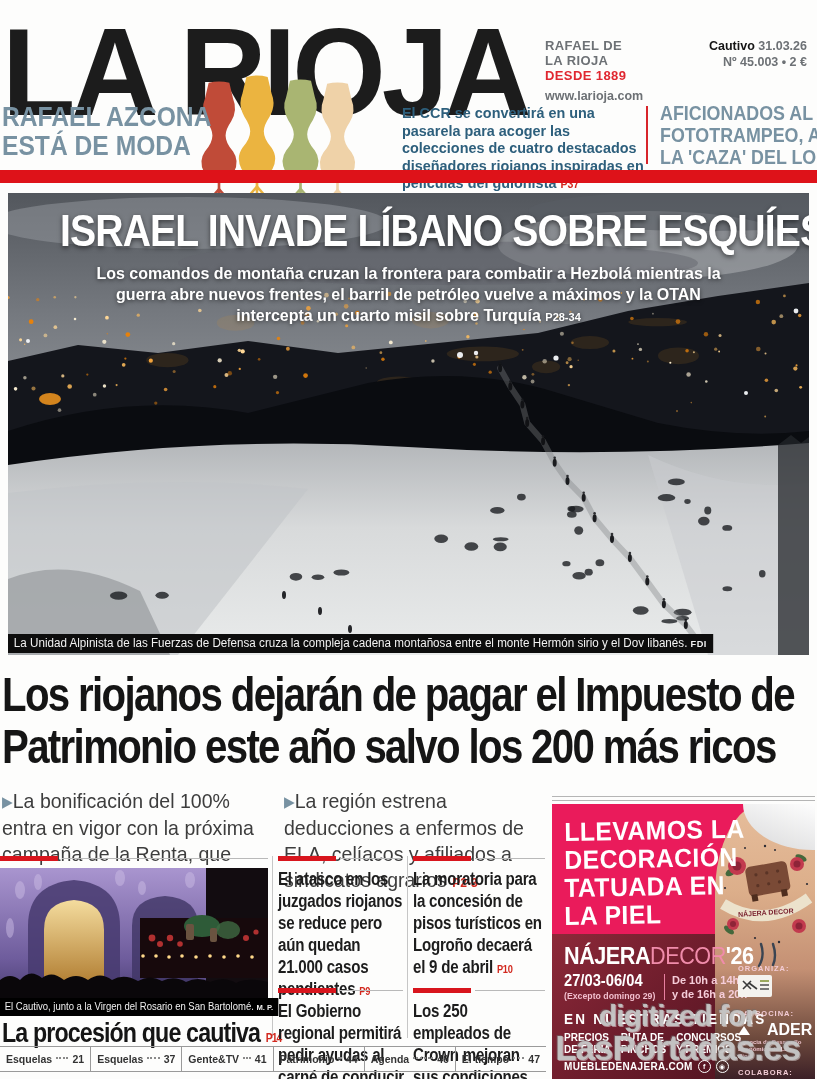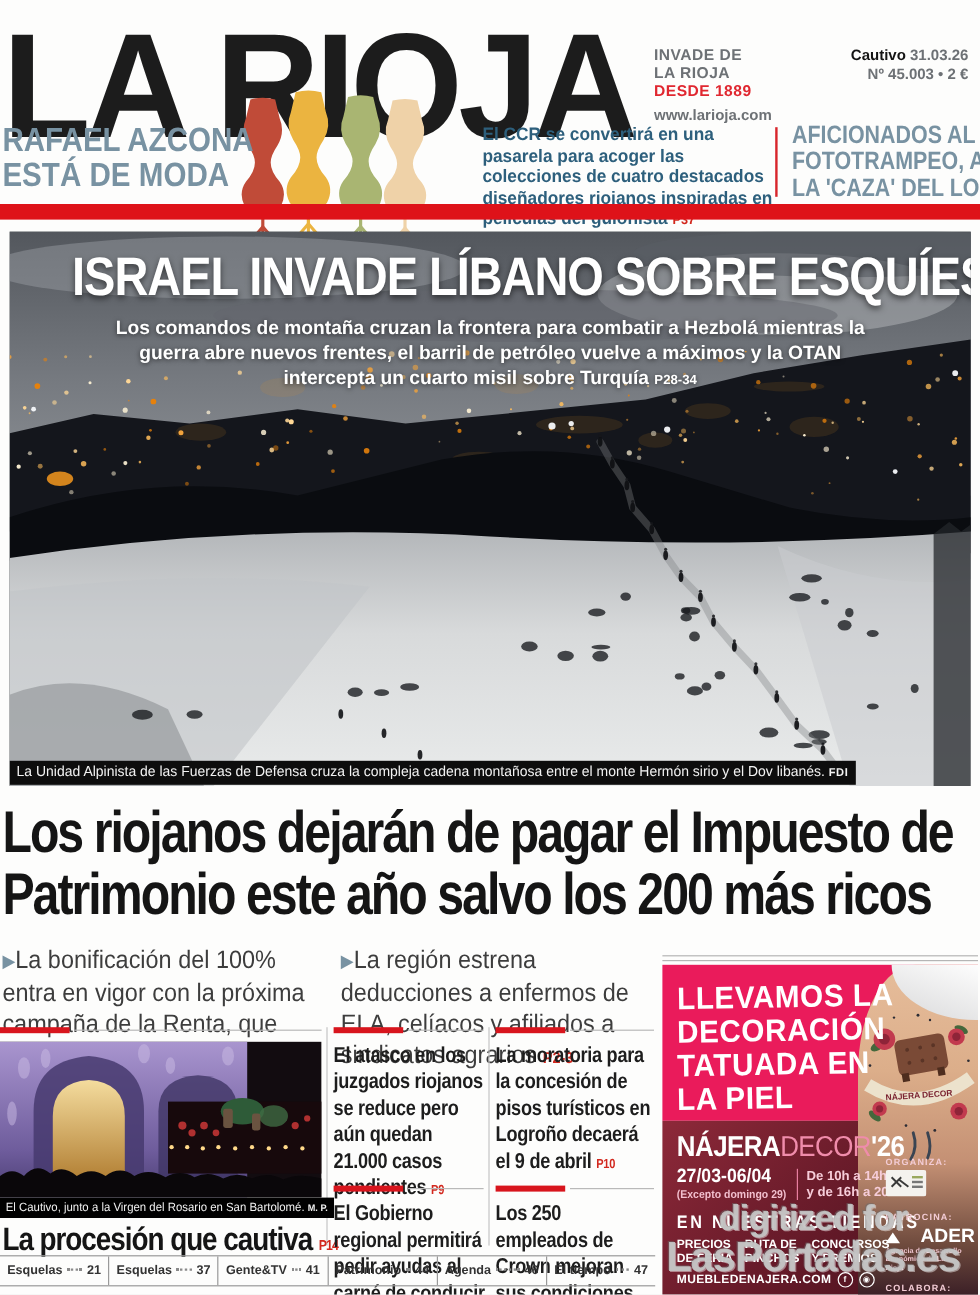--- a/index.html
+++ b/index.html
@@ -99,21 +99,21 @@
         <rect x="20.6" y="108" width="2.8" height="12"></rect>
         <path d="M22,116 L10,130 M22,116 L34,130 M22,116 L22,131" fill="none" stroke="currentColor" stroke-width="2.6" stroke-linecap="round"></path>
       </symbol>
       <use href="#mannequin" x="198" y="46" width="42" height="124" fill="#c04b38" style="color:#c04b38"></use>
       <use href="#mannequin" x="235" y="40" width="44" height="128" fill="#ebb440" style="color:#ebb440"></use>
       <use href="#mannequin" x="279" y="44" width="43" height="126" fill="#a9b572" style="color:#a9b572"></use>
       <use href="#mannequin" x="316" y="47" width="43" height="124" fill="#efd2a8" style="color:#efd2a8"></use>
     </svg>
 
     <div class="abs tagline" style="left:545px;top:4px;">
-      <div>INVADE DE</div>
+      <div>RAFAEL DE</div>
       <div>LA RIOJA</div>
       <div class="desde">DESDE 1889</div>
     </div>
     <div class="abs website" style="left:545px;top:55px;">www.larioja.com</div>
 
     <div class="abs dateblock" style="right:10px;top:4px;">
       <div><b>Cautivo</b> <span>31.03.26</span></div>
       <div>Nº 45.003 • 2 €</div>
     </div>
   </header>

